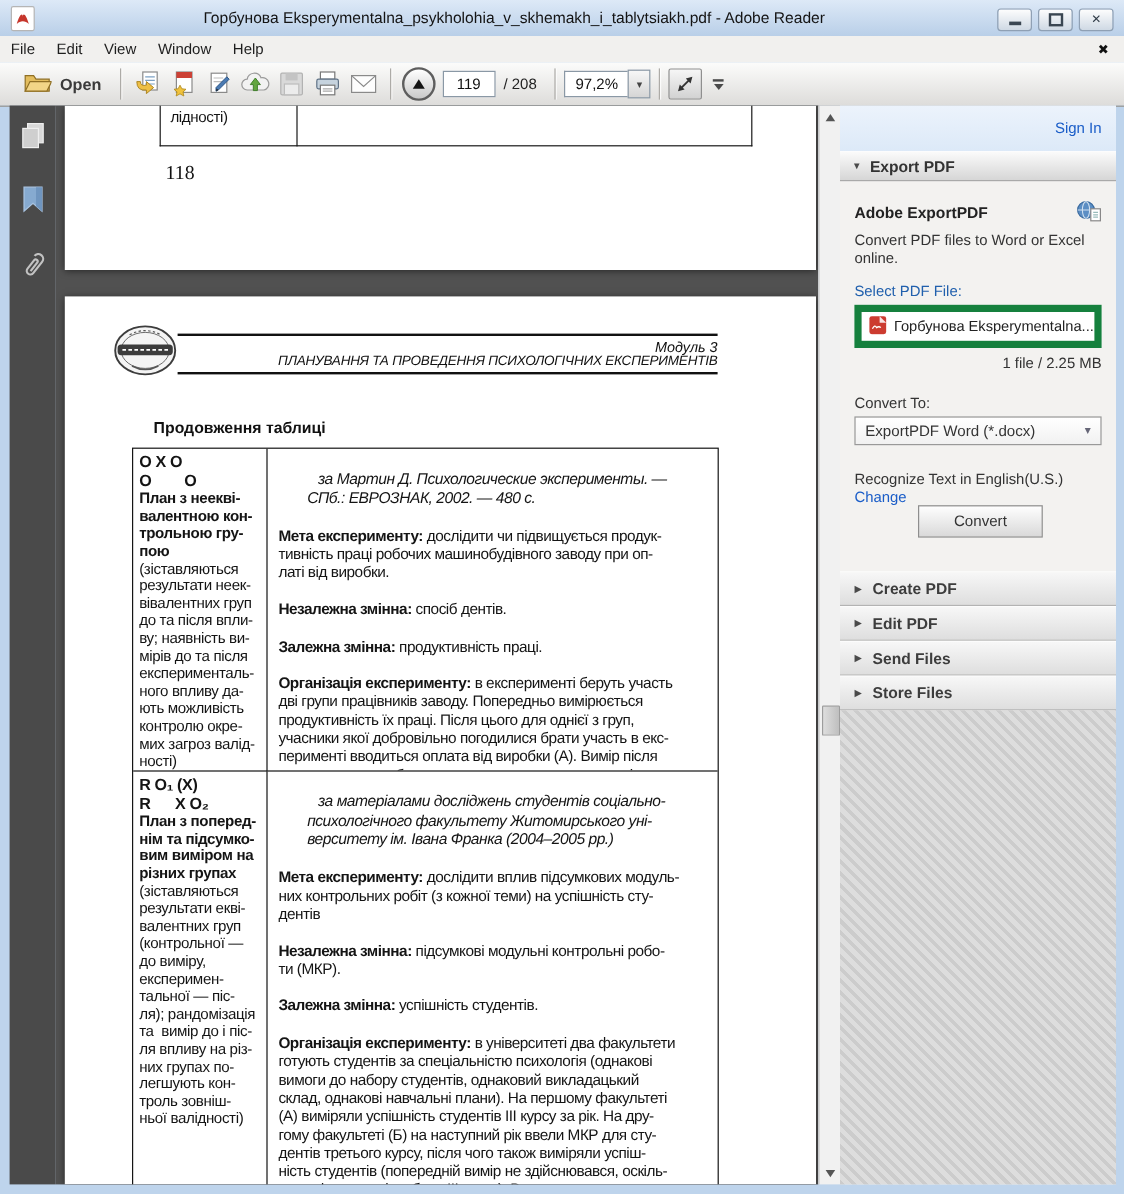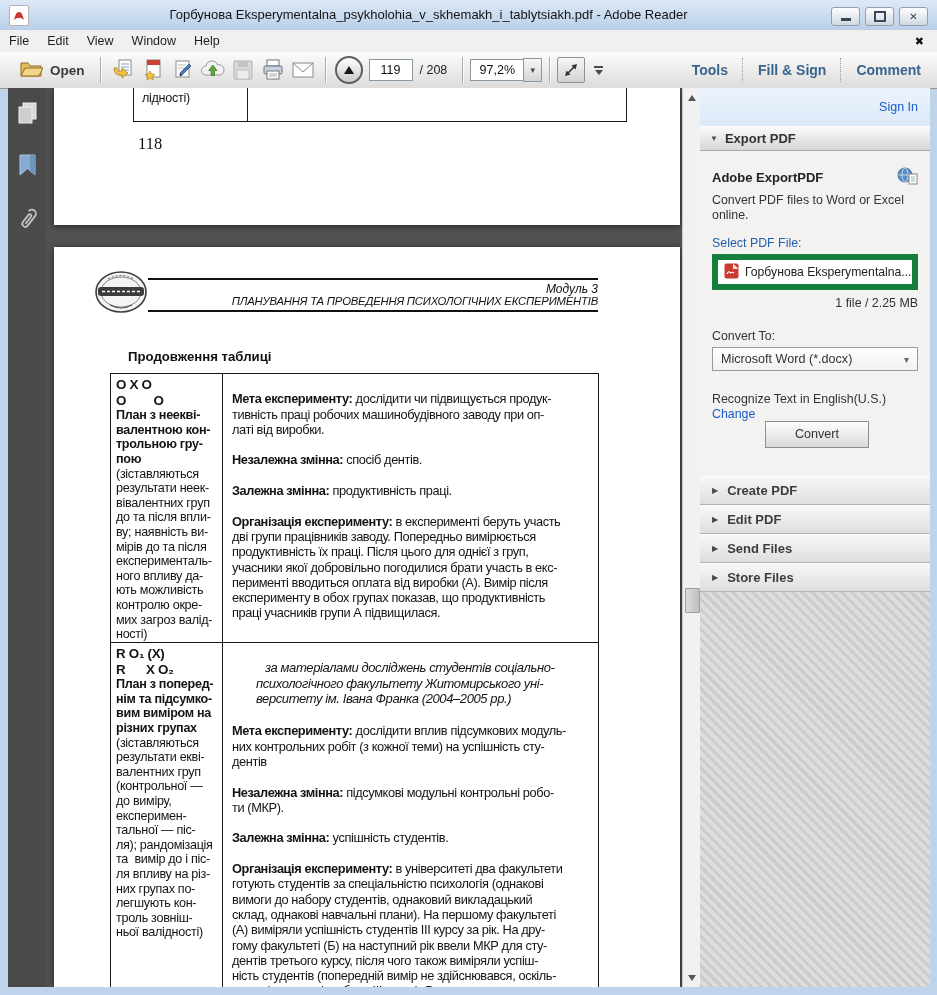--- a/index.html
+++ b/index.html
@@ -206,27 +206,20 @@
       <svg width="14" height="14" viewBox="0 0 14 14">
           <line x1="4" y1="10" x2="10" y2="4" stroke="#333" stroke-width="1.6"></line>
           <polygon points="13,1 7.5,2.5 11.5,6.5" fill="#333"></polygon>
           <polygon points="1,13 6.5,11.5 2.5,7.5" fill="#333"></polygon>
         </svg>
     </span>
     <span class="ovfl">
         <span class="bar"></span>
         <span class="tri-dn"></span>
       </span>
-    <span class="rlabels">
-      <span class="rlabel">Tools</span>
-      <span class="dotsep"></span>
-      <span class="rlabel">Fill &amp; Sign</span>
-      <span class="dotsep"></span>
-      <span class="rlabel">Comment</span>
-    </span>
   </div>
 
   <div class="main">
 
     <div class="sidebar">
       <span>
         <svg width="22" height="24" viewBox="0 0 22 24">
             <rect x="7" y="2" width="13" height="16" fill="#d9d9d9" stroke="#efefef"></rect>
             <rect x="3" y="6" width="13" height="16" fill="#cfcfcf" stroke="#efefef"></rect>
           </svg>
@@ -289,20 +282,22 @@
 ву; наявність ви-
 мірів до та після
 експерименталь-
 ного впливу да-
 ють можливість
 контролю окре-
 мих загроз валід-
 ності)</span></div>
 
           <div class="cr row1">
+            <div class="cit">за Мартин Д. Психологические эксперименты. —
+СПб.: ЕВРОЗНАК, 2002. — 480 с.</div>
             <div class="para"><b>Мета експерименту:</b><span> дослідити чи підвищується продук-
 тивність праці робочих машинобудівного заводу при оп-
 латі від виробки.</span></div>
             <div class="para"><b>Незалежна змінна:</b><span> спосіб дентів.</span></div>
             <div class="para"><b>Залежна змінна:</b><span> продуктивність праці.</span></div>
             <div class="para"><b>Організація експерименту:</b><span> в експерименті беруть участь
 дві групи працівників заводу. Попередньо вимірюється
 продуктивність їх праці. Після цього для однієї з груп,
 учасники якої добровільно погодилися брати участь в екс-
 перименті вводиться оплата від виробки (А). Вимір після
@@ -399,21 +394,21 @@
                 <rect x="0.5" y="0.5" width="14" height="15" rx="2" fill="#cc3b30"></rect>
                 <polygon points="9,0.5 14.5,6 9,6" fill="#ffffff" opacity="0.85"></polygon>
                 <path d="M3 11 q2-4 3.5-1 q2-1.5 3.5 0" fill="none" stroke="#fff" stroke-width="1.1"></path>
               </svg>
           </span>
           <span>Горбунова Eksperymentalna...</span>
         </div>
         <div class="fileinfo">1 file / 2.25 MB</div>
         <div class="convlbl">Convert To:</div>
         <div class="dropdown">
-          <span>Microsoft Word (*.docx)</span>
+          <span>ExportPDF Word (*.docx)</span>
           <span class="arr">▾</span>
         </div>
         <div class="recognize">Recognize Text in English(U.S.)</div>
         <div class="change">Change</div>
         <div class="convertbtn">Convert</div>
       </div>
       <div class="psec">
         <span class="tri8">▶</span>
         <span>Create PDF</span>
       </div>

